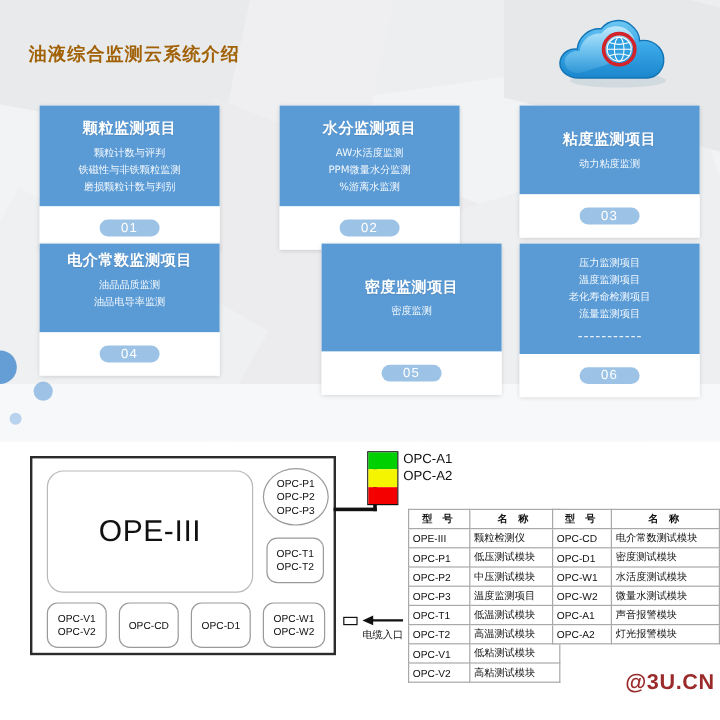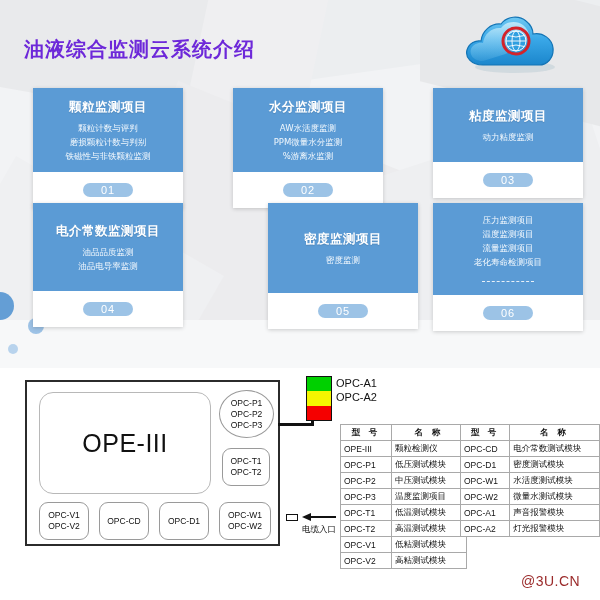--- a/index.html
+++ b/index.html
@@ -34,21 +34,21 @@
 
   
   .dot{position:absolute;border-radius:50%;}
   .dot-a{left:-14px;top:292px;width:28px;height:28px;background:#4b8fd0;opacity:.85;}
   .dot-b{left:28px;top:318px;width:16px;height:16px;background:#7fb0df;opacity:.75;}
   .dot-c{left:8px;top:344px;width:10px;height:10px;background:#9cc3e8;opacity:.7;}
 
   
   #page-title{
     position:absolute;left:24px;top:36px;
-    font-size:20px;font-weight:bold;color:#6d28d9;
+    font-size:15px;font-weight:bold;color:#a16207;
     letter-spacing:1px;
     font-family:"DejaVu Sans",sans-serif;
     white-space:nowrap;
   }
 
   
   #cloud-logo{position:absolute;left:455px;top:8px;width:120px;height:70px;}
 
   
   .card{
@@ -183,22 +183,22 @@
     white-space:nowrap;
     font-weight:normal;
   }
   .spec-table th{font-weight:bold;text-align:center;letter-spacing:3px;}
   .col-model{width:44px;text-align:left;font-family:"Liberation Sans",sans-serif;font-size:8.5px;}
   .col-name{width:68px;text-align:left;}
   #table-left{left:340px;top:424px;}
   #table-right{left:460px;top:424px;}
 
   #watermark{
-    position:absolute;left:521px;top:573px;
-    font-size:14px;font-weight:normal;color:#9b2b2b;
+    position:absolute;left:521px;top:558px;
+    font-size:18px;font-weight:bold;color:#9b2b2b;
     font-family:"Liberation Sans",sans-serif;
     letter-spacing:.5px;
   }
 </style>
 </head>
 <body>
 
 <div id="top-section">
   <div class="facet f1"></div>
   <div class="facet f2"></div>
@@ -244,22 +244,22 @@
       <path d="M52.5 27.5 Q61 30.5 69.5 27.5"></path>
       <path d="M52.5 38.5 Q61 35.5 69.5 38.5"></path>
     </g>
   </svg>
 </div>
 
 <div class="card" id="card-1">
   <div class="card-body">
     <div class="card-title">颗粒监测项目</div>
     <div class="card-line">颗粒计数与评判</div>
+    <div class="card-line">铁磁性与非铁颗粒监测</div>
     <div class="card-line">磨损颗粒计数与判别</div>
-    <div class="card-line">铁磁性与非铁颗粒监测</div>
   </div>
   <div class="card-foot">
     <span class="card-num">01</span>
   </div>
 </div>
 
 <div class="card" id="card-2">
   <div class="card-body">
     <div class="card-title">水分监测项目</div>
     <div class="card-line">AW水活度监测</div>
@@ -275,21 +275,21 @@
   <div class="card-body" style="padding-top:16px;padding-bottom:18px;">
     <div class="card-title">粘度监测项目</div>
     <div class="card-line">动力粘度监测</div>
   </div>
   <div class="card-foot">
     <span class="card-num">03</span>
   </div>
 </div>
 
 <div class="card" id="card-4">
-  <div class="card-body" style="padding-top:16px;padding-bottom:18px;">
+  <div class="card-body" style="padding-top:2px;padding-bottom:18px;">
     <div class="card-title">电介常数监测项目</div>
     <div class="card-line">油品品质监测</div>
     <div class="card-line">油品电导率监测</div>
   </div>
   <div class="card-foot">
     <span class="card-num">04</span>
   </div>
 </div>
 
 <div class="card" id="card-5">
@@ -299,22 +299,22 @@
   </div>
   <div class="card-foot">
     <span class="card-num">05</span>
   </div>
 </div>
 
 <div class="card" id="card-6">
   <div class="card-body" style="padding-top:10px;padding-bottom:8px;">
     <div class="card-line">压力监测项目</div>
     <div class="card-line">温度监测项目</div>
+    <div class="card-line">老化寿命检测项目</div>
     <div class="card-line">流量监测项目</div>
-    <div class="card-line">老化寿命检测项目</div>
     <span class="dashline"></span>
   </div>
   <div class="card-foot">
     <span class="card-num">06</span>
   </div>
 </div>
 
 <div id="diagram">
 
   <div id="device-box">

